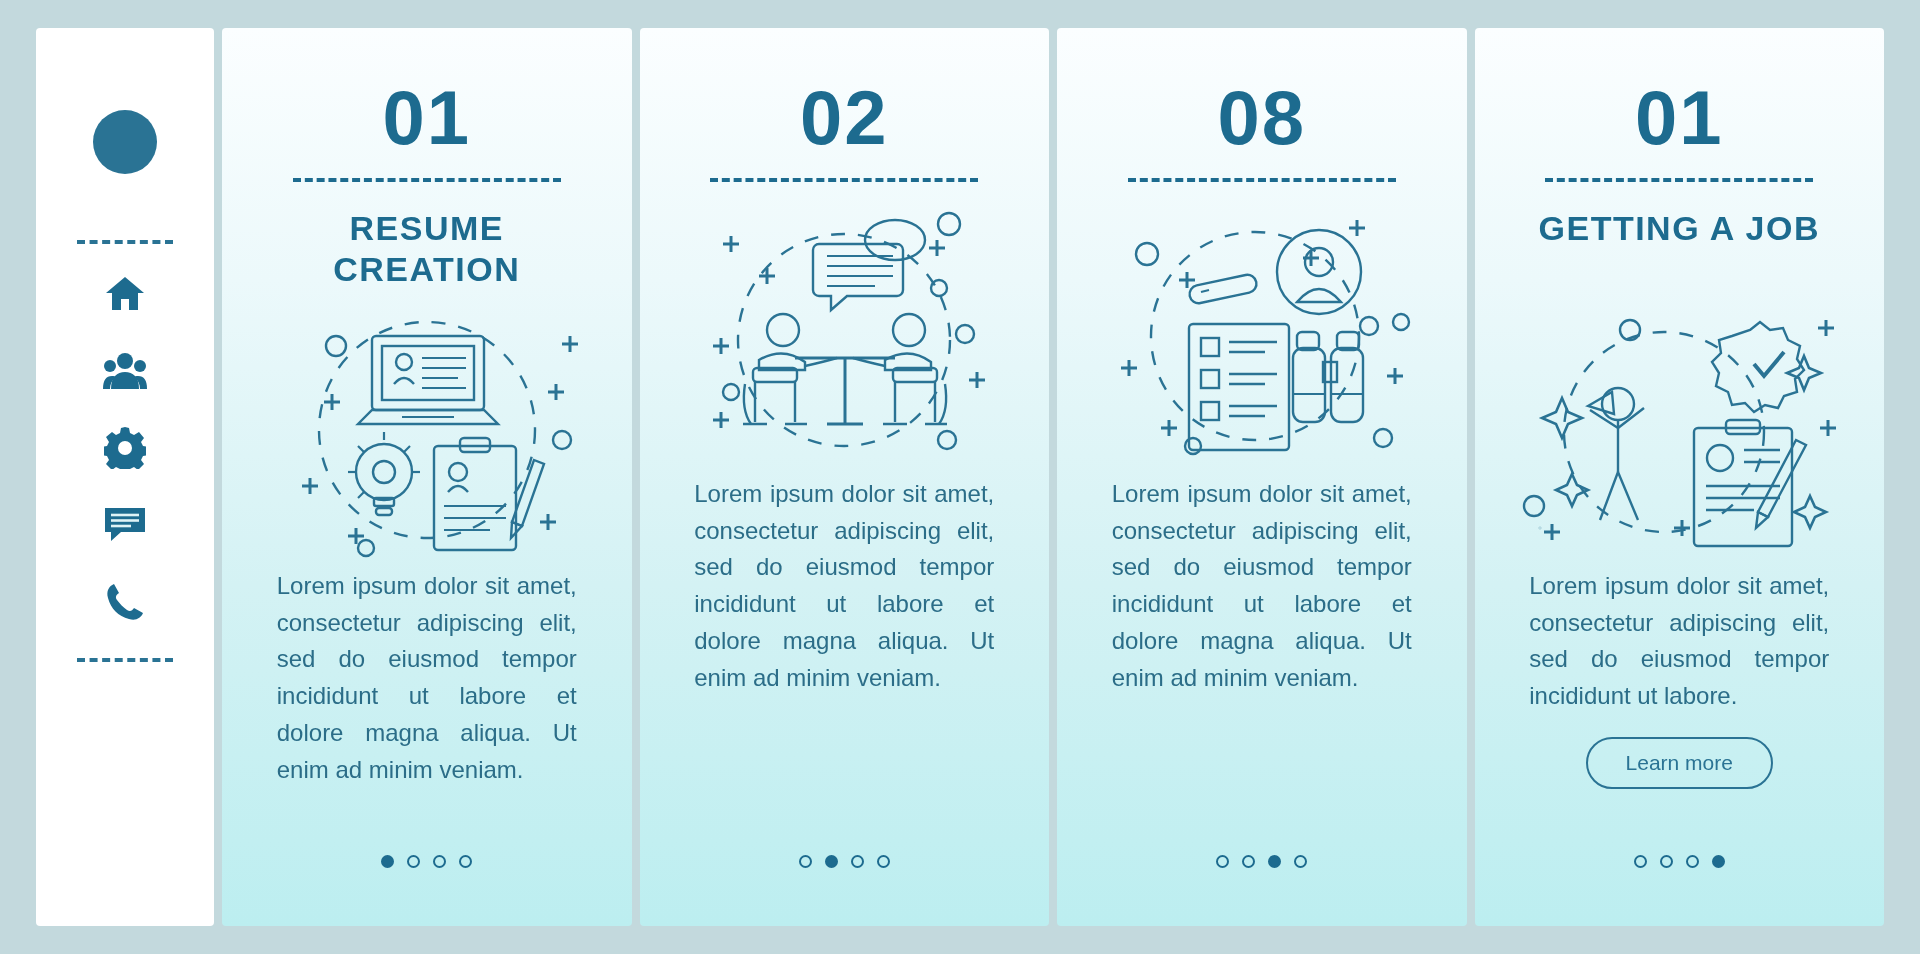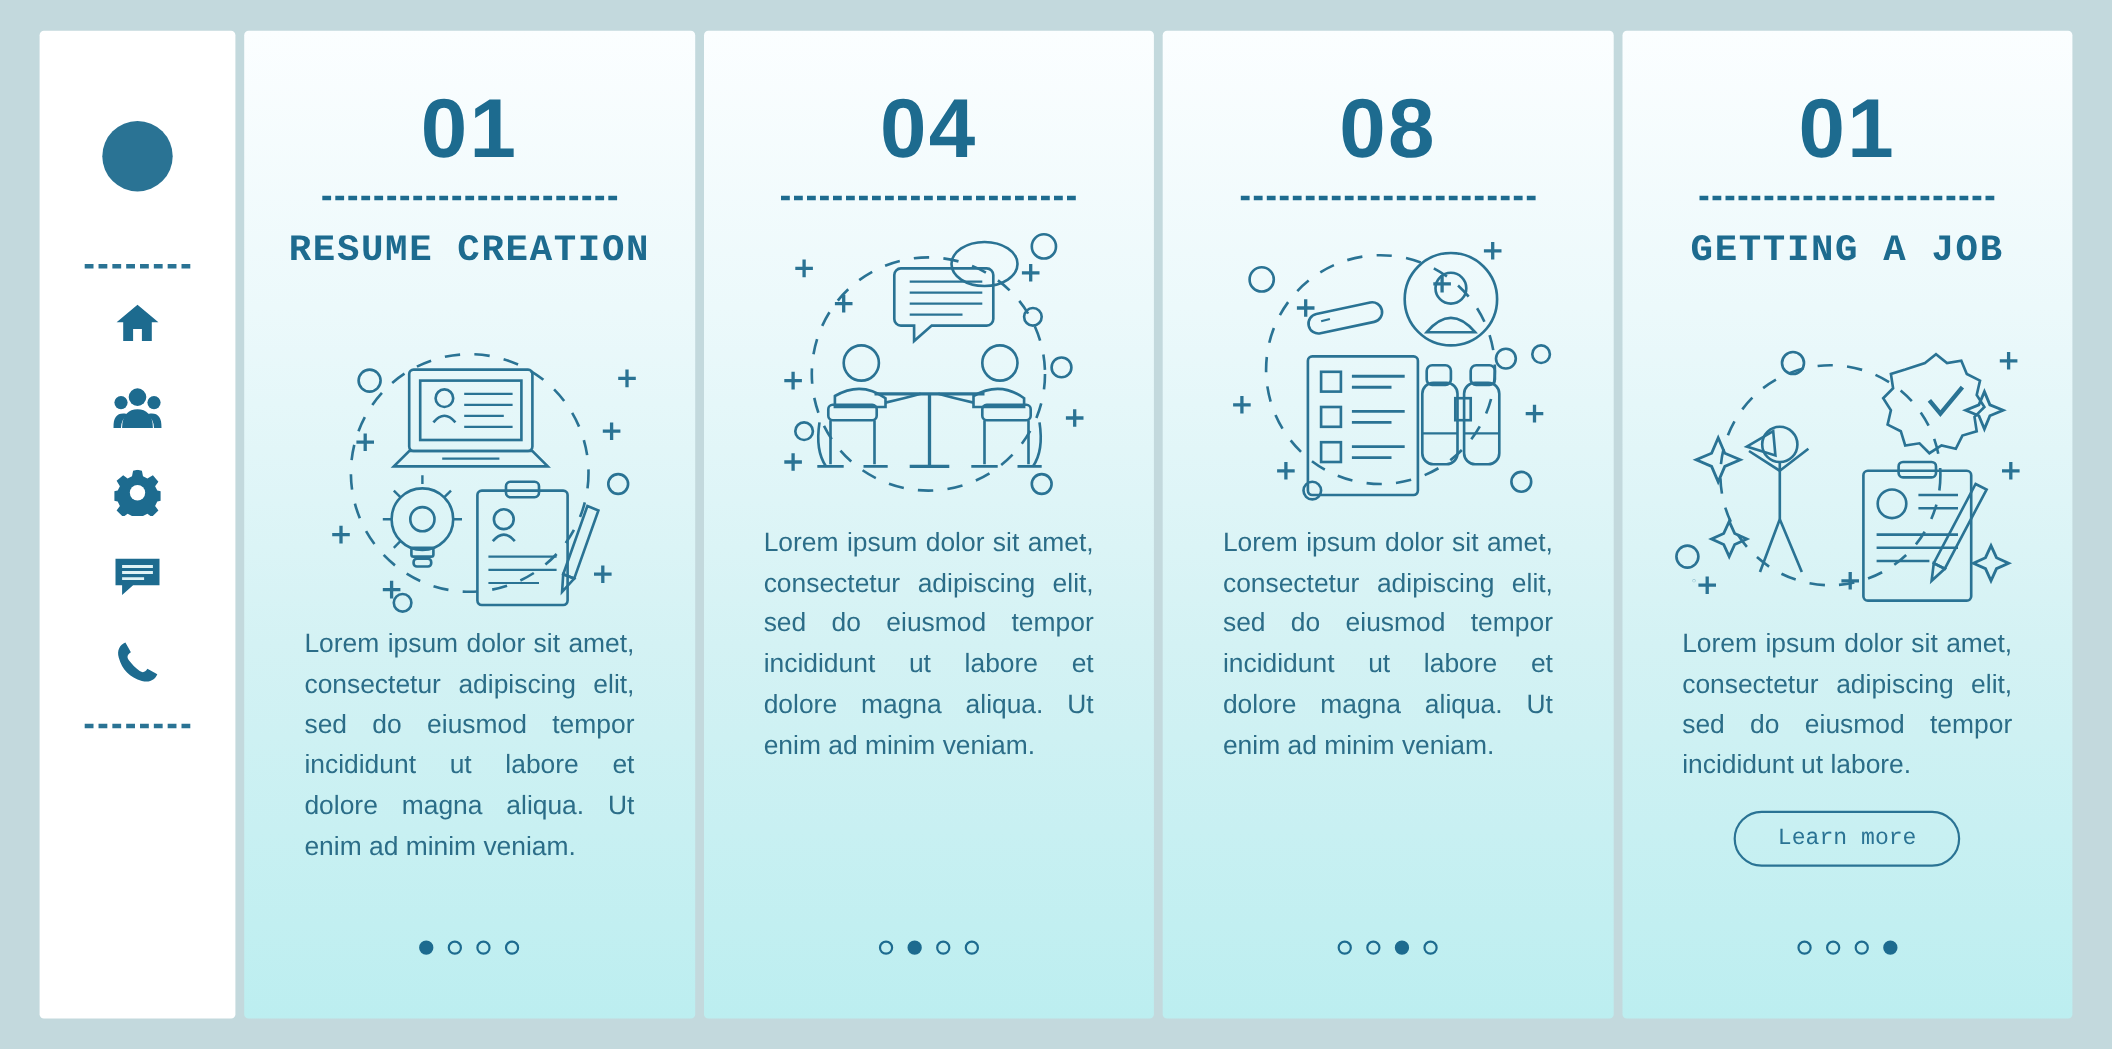--- a/index.html
+++ b/index.html
@@ -78,21 +78,20 @@
     margin-bottom:26px;
   }
   .card-title{
     font-size:34px;
     font-weight:bold;
     color:#1d6b8f;
     letter-spacing:1.5px;
     text-align:center;
     line-height:1.2;
     min-height:92px;
-    font-family:Liberation Mono, monospace;
   }
   .card-art{
     flex:0 0 auto;
     margin-top:-4px;
     height:268px;
     display:flex;align-items:center;justify-content:center;
   }
   .card-body{
     font-size:24px;
     line-height:1.53;
@@ -103,21 +102,21 @@
   }
   .learn-more{
     margin-top:22px;
     border:2.5px solid #2a7394;
     color:#2a7394;
     border-radius:30px;
     padding:12px 38px;
     font-size:21px;
     background:transparent;
     cursor:pointer;
-    font-family:Liberation Mono, monospace;
+    font-family:Liberation Sans, sans-serif;
   }
   .dots{
     position:absolute;
     bottom:58px;left:0;right:0;
     display:flex;justify-content:center;gap:13px;
   }
   .dot{
     width:13px;height:13px;border-radius:50%;
     border:2px solid #1d6b8f;box-sizing:border-box;
   }
@@ -254,21 +253,21 @@
       <div class="card-body">Lorem ipsum dolor sit amet, consectetur adipiscing elit, sed do eiusmod tempor incididunt ut labore et dolore magna aliqua. Ut enim ad minim veniam.</div>
       <div class="dots">
         <span class="dot active"></span>
         <span class="dot"></span>
         <span class="dot"></span>
         <span class="dot"></span>
       </div>
     </div>
 
     <div class="card">
-      <div class="card-num">04</div>
+      <div class="card-num">02</div>
       <div class="card-rule"></div>
       <div class="card-art">
         <svg class="art-svg" width="330" height="260" viewBox="0 0 330 260" fill="none" stroke="#2a7394" stroke-width="2.4">
           <circle cx="165" cy="132" r="106" stroke-dasharray="14 13" fill="none"></circle>
 
           <path d="M140 36 h78 a6 6 0 0 1 6 6 v40 a6 6 0 0 1 -6 6 h-50 l-16 14 v-14 h-12 a6 6 0 0 1 -6 -6 v-40 a6 6 0 0 1 6 -6 z"></path>
           <g stroke-width="2">
             <line x1="148" y1="48" x2="214" y2="48"></line>
             <line x1="148" y1="58" x2="214" y2="58"></line>
             <line x1="148" y1="68" x2="214" y2="68"></line>

